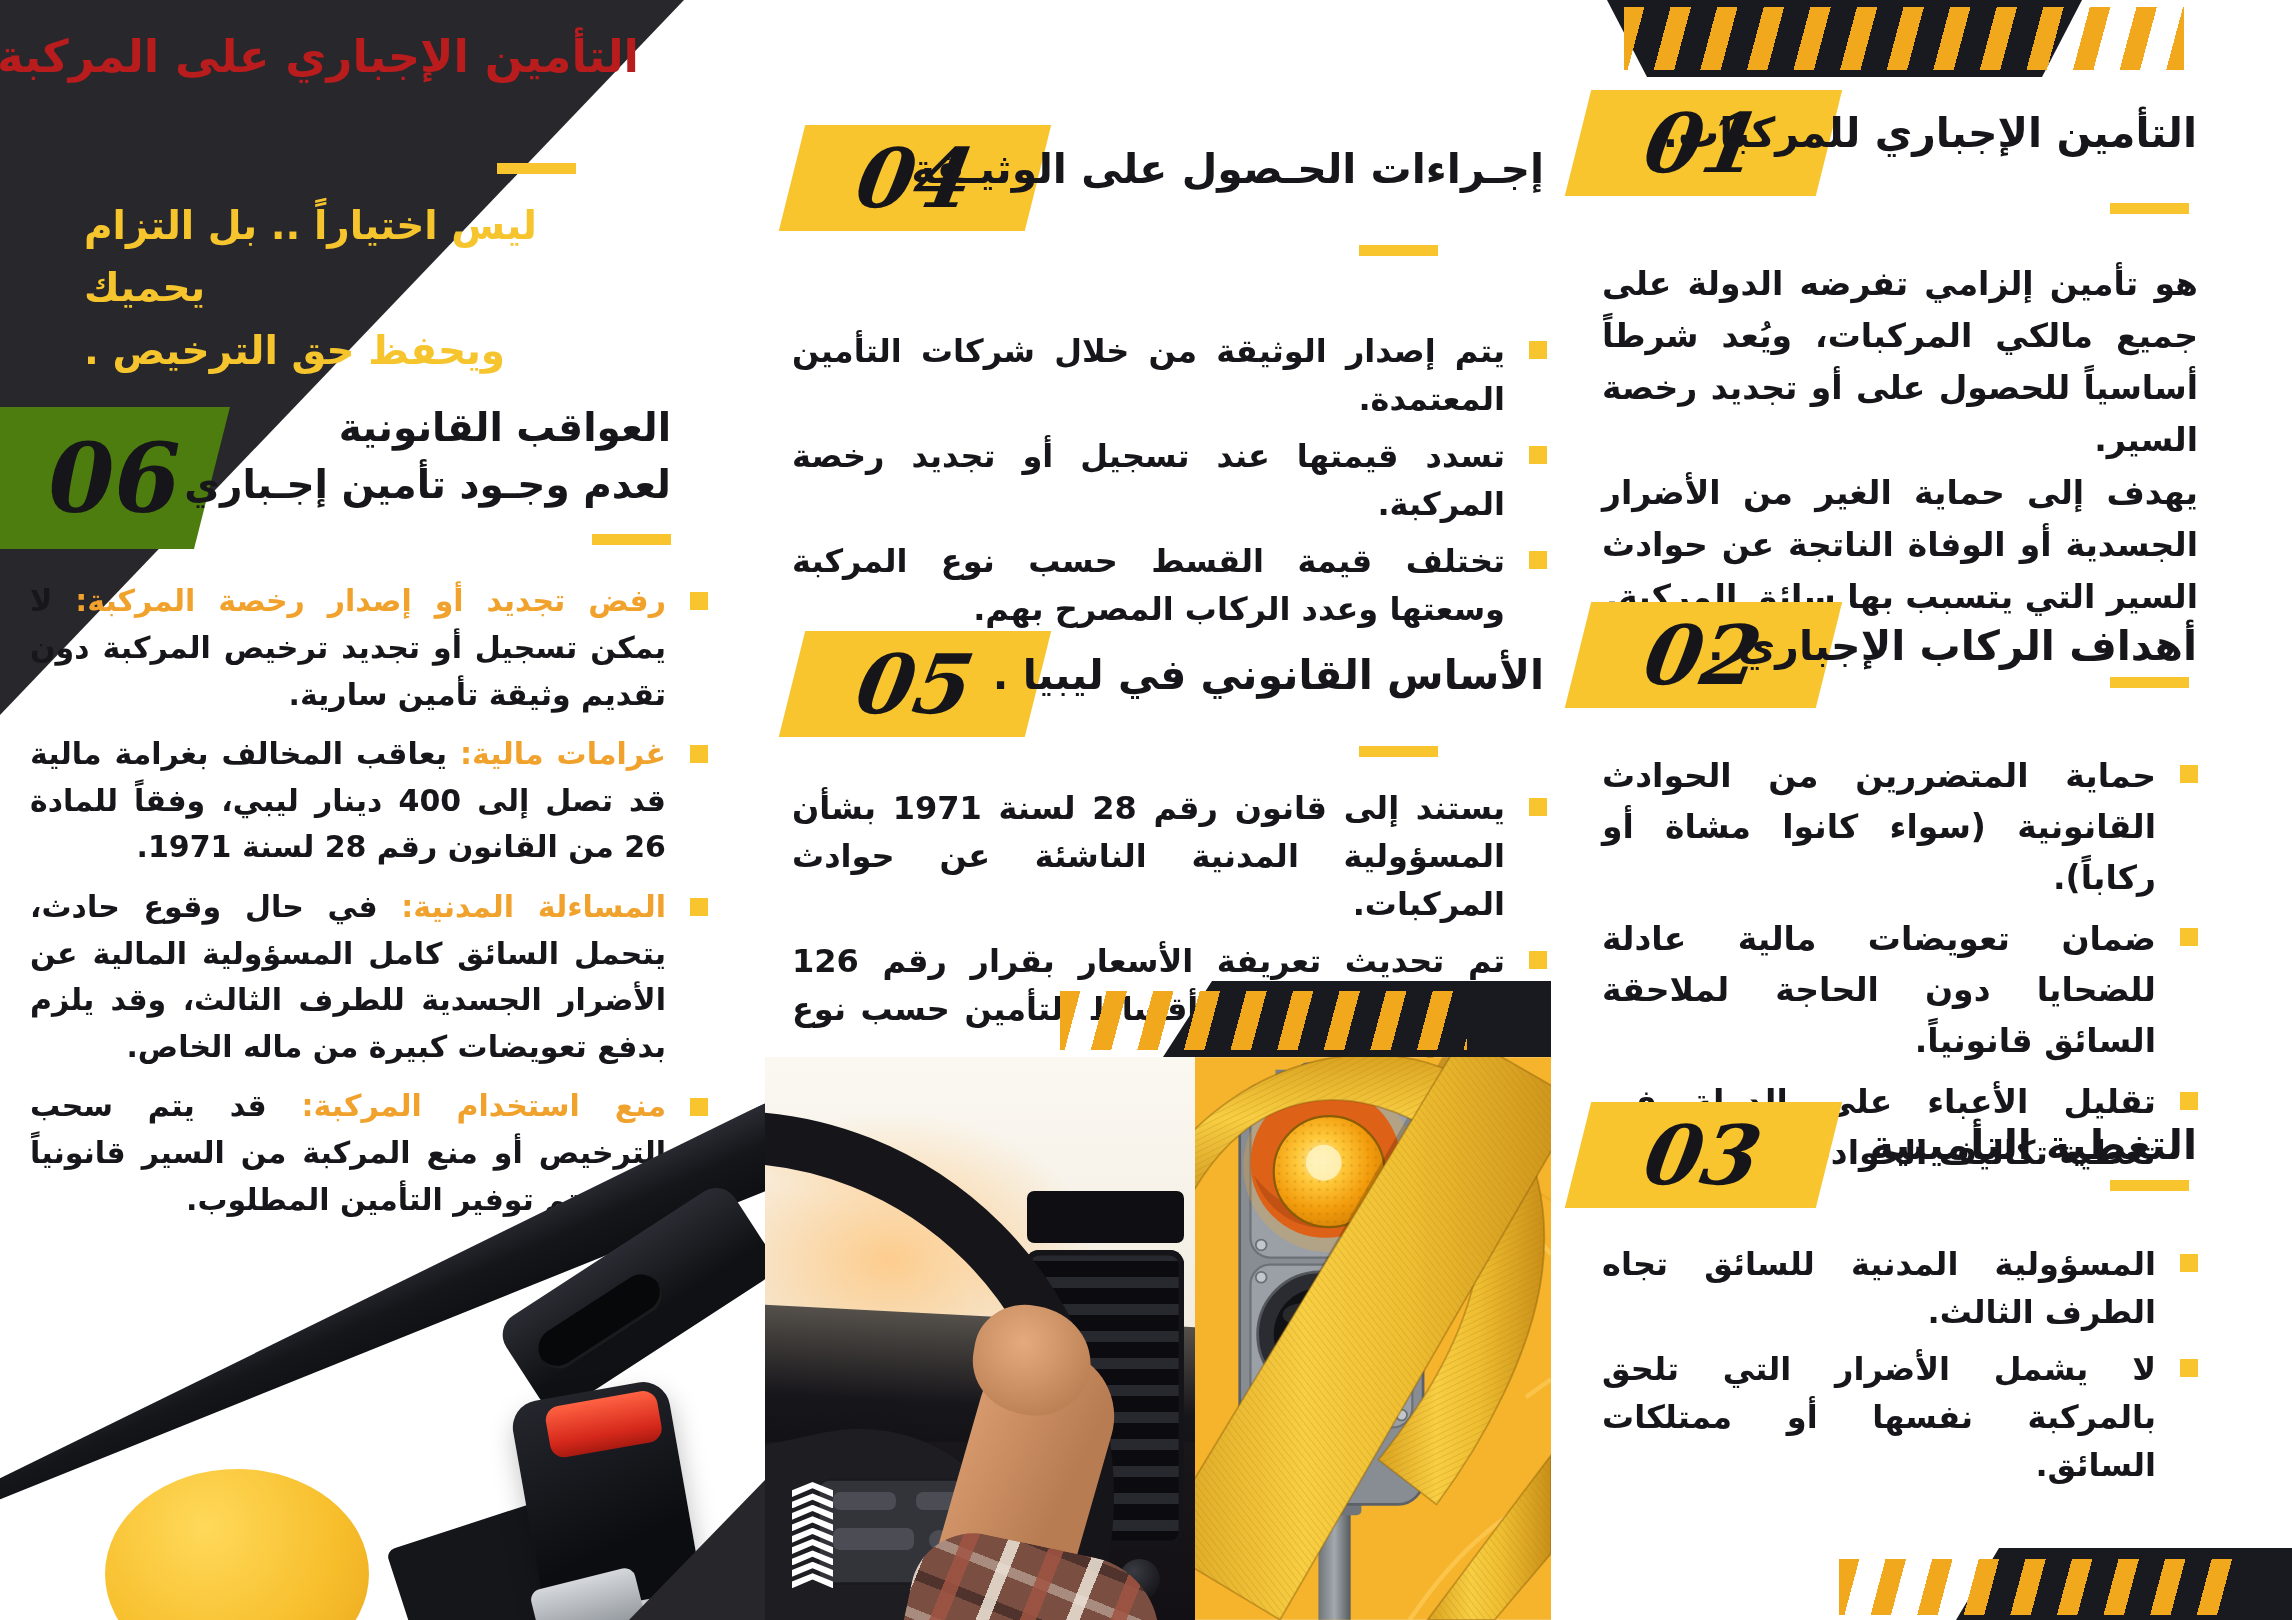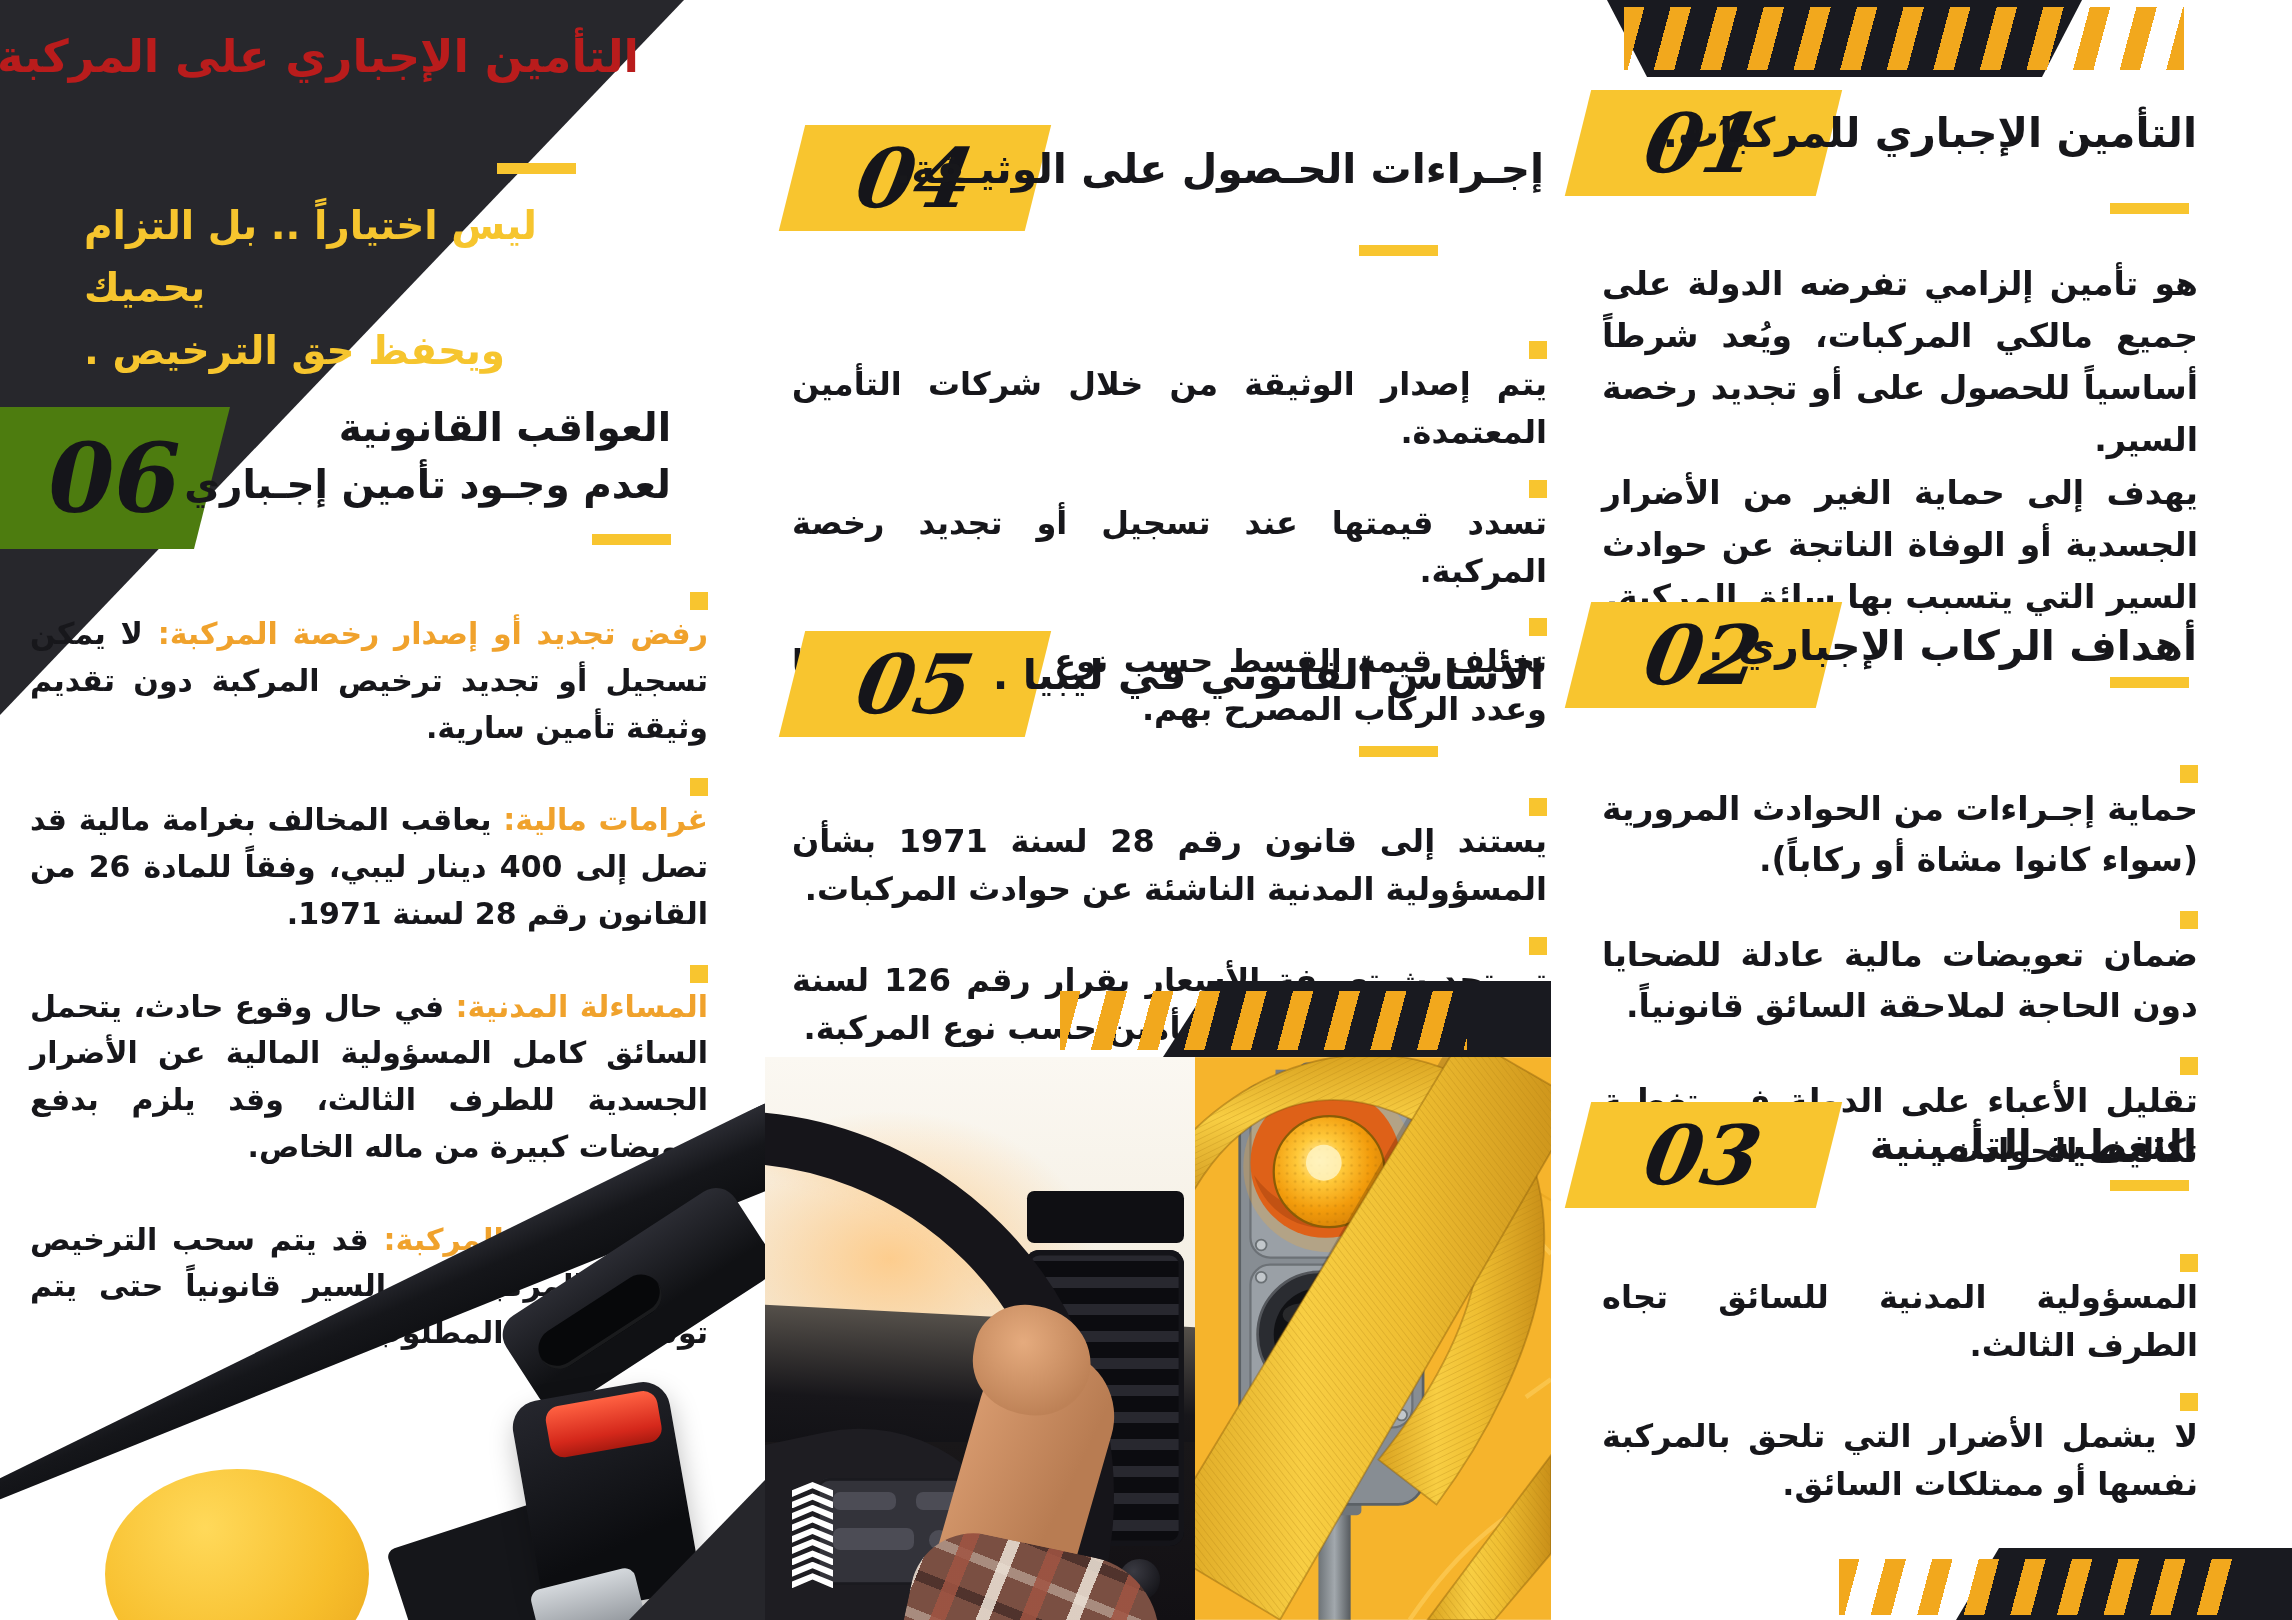--- a/index.html
+++ b/index.html
@@ -17,21 +17,21 @@
   }
   .badge .num{
     transform:skewX(4deg);
     font-family:"DejaVu Serif",serif;font-style:italic;font-weight:bold;
     color:#15151A;font-size:82px;line-height:1;
   }
   .underbar{background:#F8C52F;width:79px;height:10.7px;}
   .sec-title{font-weight:bold;font-size:41px;color:#17171B;text-align:right;white-space:nowrap;}
   .body-col{text-align:justify;text-align-last:right;font-weight:bold;}
   .body-col p{margin:0;}
-  .item{display:flex;gap:1px;align-items:flex-start;flex-direction:column;}
+  .item{display:flex;gap:24px;align-items:flex-start;}
   .item .sq{width:18px;height:18px;background:#F8C52F;flex:none;margin-top:14.3px;}
   .item p{margin:0;text-align:justify;text-align-last:right;font-weight:bold;}
   .lead{color:#F0A22C;}
   .stripes{background:repeating-linear-gradient(105deg,#F2A81D 0 19.7px,transparent 19.7px 45px);}
   .bandDark{background:#191A20;}
 
   
   .cover-dark{left:0;top:0;width:788px;height:734px;background:#27272C;
     clip-path:polygon(0 0,685px 0,0 716px);}
   .cover-title{left:94px;top:30px;width:546px;text-align:center;color:#b91c1c;
@@ -388,21 +388,21 @@
   </div>
 
   <div class="abs badge badge02">
     <span class="num">02</span>
   </div>
   <div class="abs sec-title t02">أهداف الركاب الإجباري .</div>
   <div class="abs underbar ub02"></div>
   <div class="abs list02 body-col">
     <div class="item">
         <span class="sq"></span>
-        <p>حماية إجـراءات من الحوادث المرورية (سواء كانوا مشاة أو ركاباً).</p>
+        <p>حماية المتضررين من الحوادث القانونية (سواء كانوا مشاة أو ركاباً).</p>
       </div>
     <div class="item">
         <span class="sq"></span>
         <p>ضمان تعويضات مالية عادلة للضحايا دون الحاجة لملاحقة السائق قانونياً.</p>
       </div>
     <div class="item">
         <span class="sq"></span>
         <p>تقليل الأعباء على الدولة في تغطية تكاليف الحوادث.</p>
       </div>
   </div>

